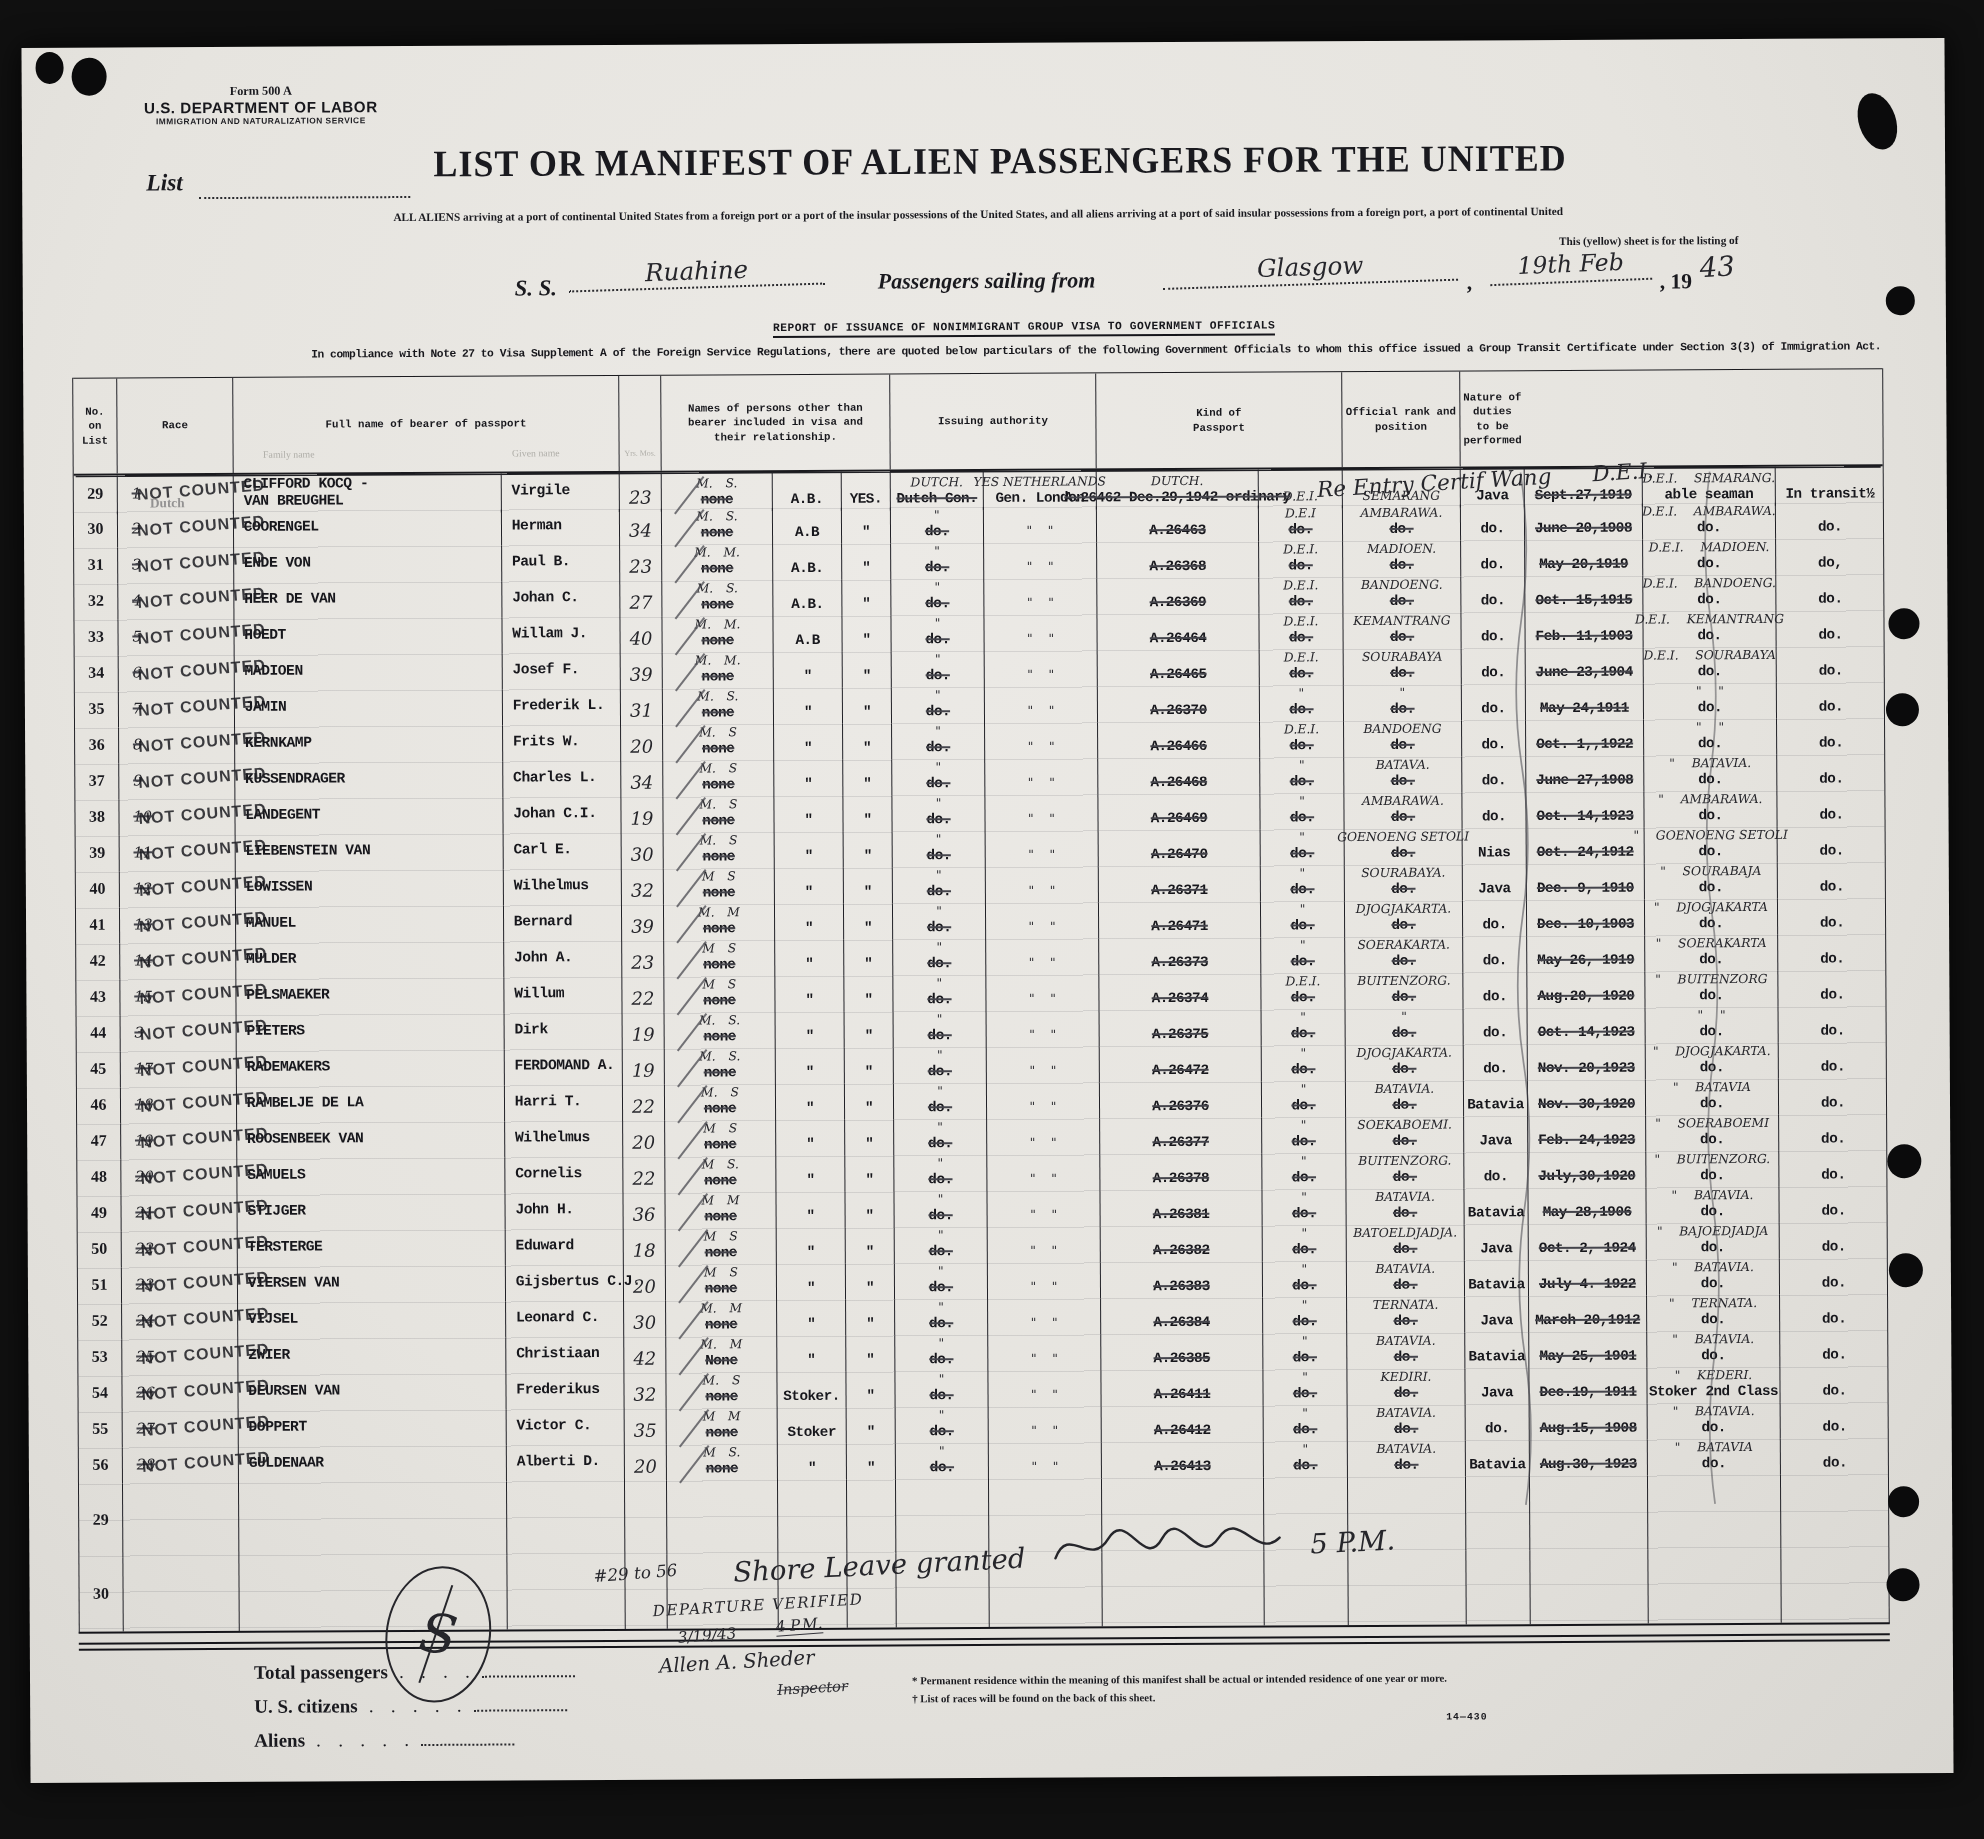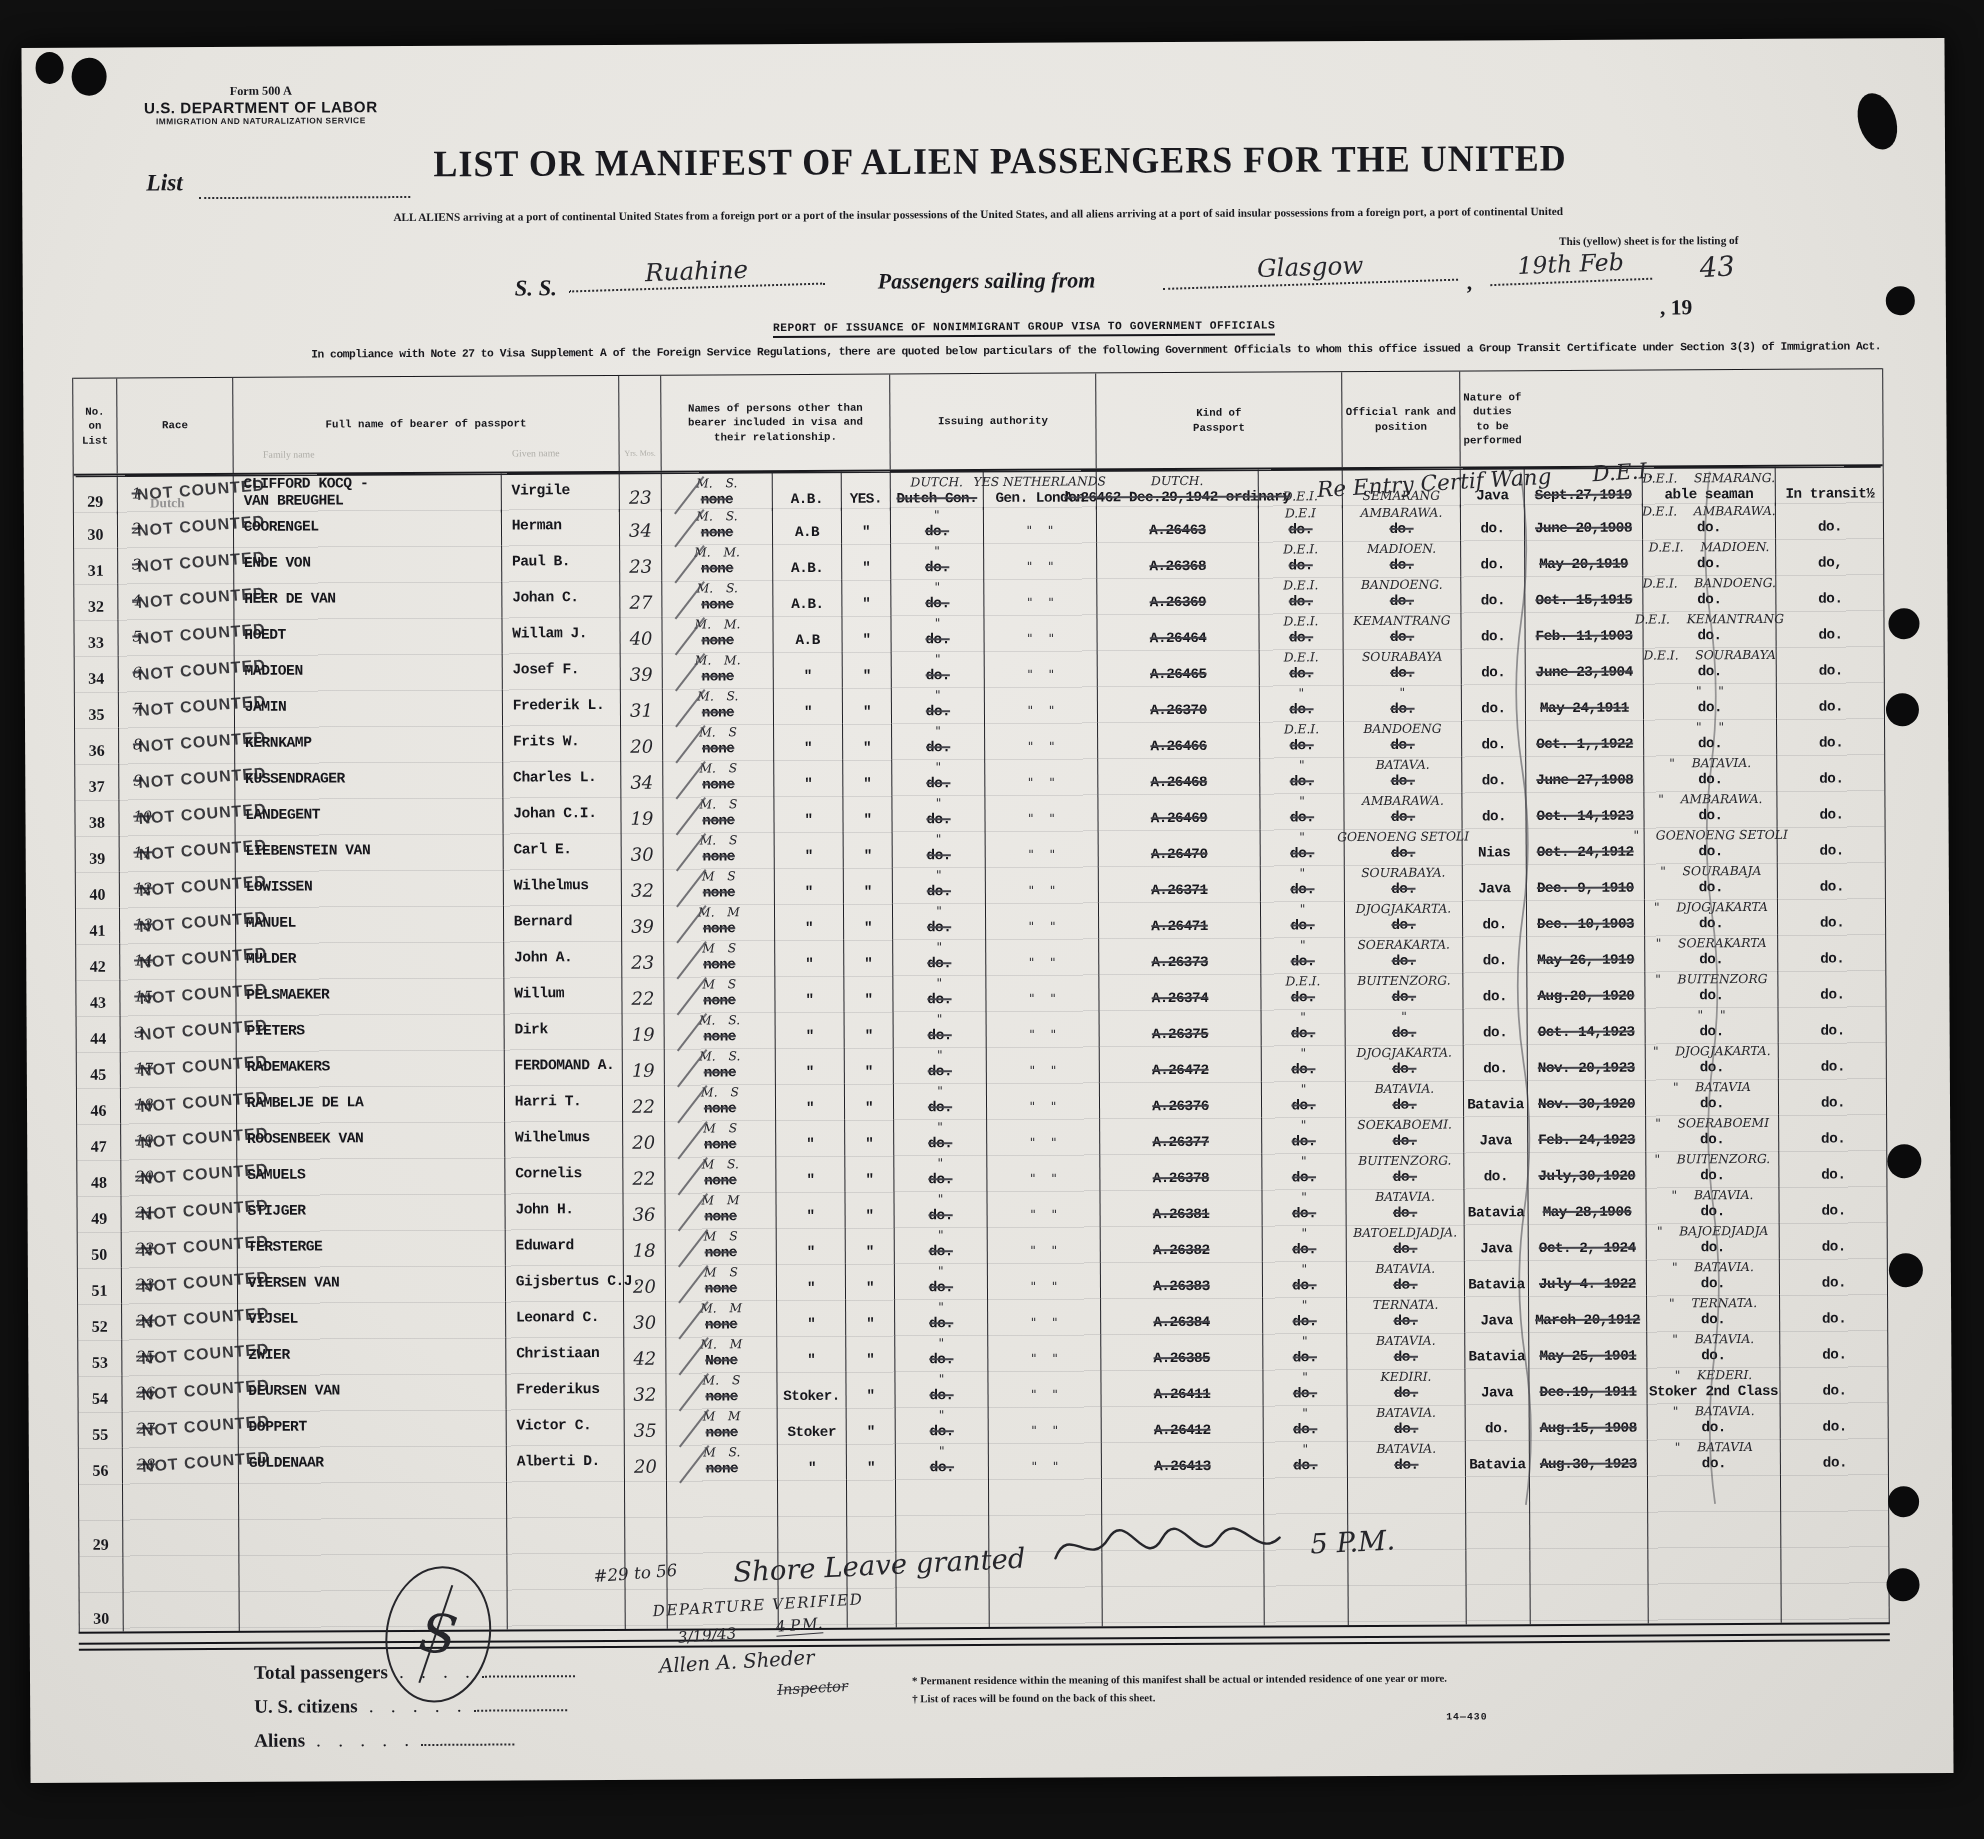--- a/index.html
+++ b/index.html
@@ -38,21 +38,21 @@
 
   .ss-label { position:absolute; left:492px; top:230px; font-size:22.6px; }
   .ship-hw { position:absolute; left:546px; top:212px; width:256px; text-align:center; font-size:24.6px;
              border-bottom:2px dotted #2a2a2e; padding-bottom:1px; transform:rotate(-1.5deg); }
   .sailing-label { position:absolute; left:855px; top:225px; font-size:22px; }
   .port-hw { position:absolute; left:1140px; top:211px; width:295px; text-align:center; font-size:24.6px;
              border-bottom:2px dotted #2a2a2e; padding-bottom:2px; transform:rotate(-1.5deg); }
   .comma1 { position:absolute; left:1444px; top:230px; font-size:21.6px; }
   .day-hw { position:absolute; left:1467px; top:210px; width:162px; text-align:center; font-size:23.6px;
             border-bottom:2px dotted #2a2a2e; padding-bottom:2.9px; transform:rotate(-2deg); }
-  .year-printed { position:absolute; left:1637px; top:230px; font-size:21.6px;margin-top:26px; }
+  .year-printed { position:absolute; left:1637px; top:230px; font-size:21.6px; }
   .year-hw { position:absolute; left:1677px; top:211px; font-size:27.5px; transform:rotate(-3deg); }
 
   .report-line { position:absolute; left:750px; top:278px; font-size:11.3px; letter-spacing:0.5px;
                  white-space:nowrap; border-bottom:2px solid #15151a; padding-bottom:1.5px; }
   .compliance { position:absolute; left:49px; top:301px; width:1809px; font-size:11.3px; line-height:1.25;
                 text-align:justify; text-align-last:right; }
 
   
   .grid { position:absolute; left:49px; top:330px; width:1811px;
           border-left:1px solid #222228; border-right:1px solid #222228;
@@ -70,21 +70,21 @@
 
   .rows { background:repeating-linear-gradient(to bottom, rgba(70,70,80,.14) 0 1px, transparent 1px 36px); }
   .row { display:grid; grid-template-columns:var(--cols); height:36px; }
   .row.tail { height:74px; }
   .cell { border-right:1px solid #222228; position:relative; display:flex; flex-direction:column;
           justify-content:flex-end; align-items:center; padding:1px 1px 3.9px; overflow:visible; }
   .cell:last-child { border-right:none; }
   .hw-top { height:14.7px; display:flex; gap:12.8px; align-items:flex-start; justify-content:center; overflow:visible; }
   .sm { font-size:12.3px; }
   .num { font-size:16px; }
-  .c-no { justify-content:flex-end; }
+  .c-no { justify-content:center; }
   .c-seq { justify-content:center; align-items:flex-start; padding-left:13.8px; }
   .seq { font-size:14.7px; }
   .stamp { position:absolute; left:18.7px; top:5.9px; font-family:"Liberation Sans","DejaVu Sans",sans-serif;
            font-weight:bold; font-size:16px; letter-spacing:1px; white-space:nowrap; color:#1d1d22;
            opacity:.85; transform:rotate(-4deg); z-index:3; }
   .race-faint { position:absolute; left:32px; top:19.7px; font-size:13.3px; color:rgba(45,45,50,.45);
                 font-family:"Liberation Serif",serif; font-weight:bold; z-index:1; }
   .c-family, .c-given { align-items:flex-start; justify-content:center; padding-left:9.8px; }
   .nm { font-size:14.7px; line-height:1.15; white-space:nowrap; }
   .c-age { justify-content:flex-end; }

